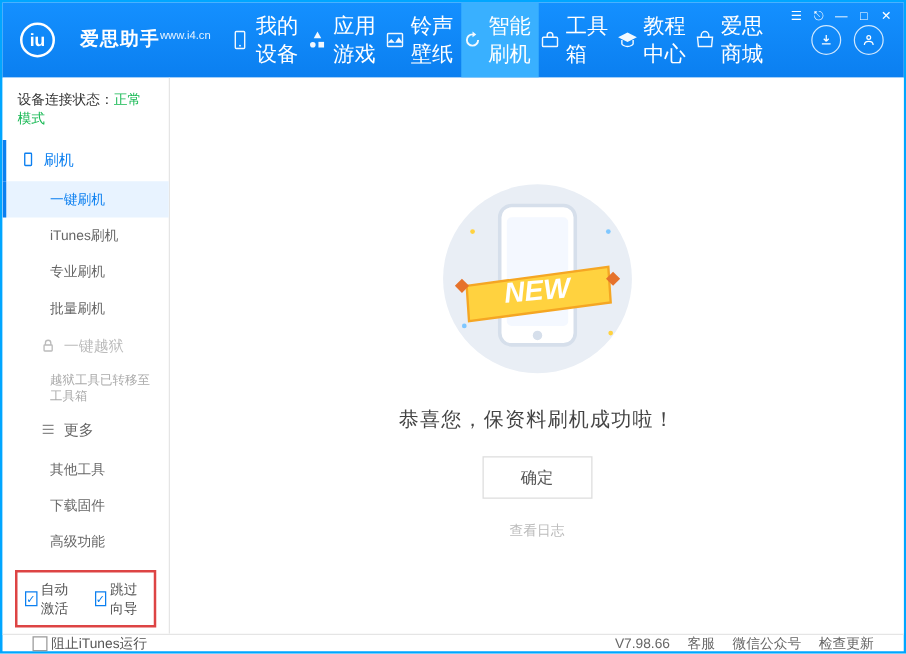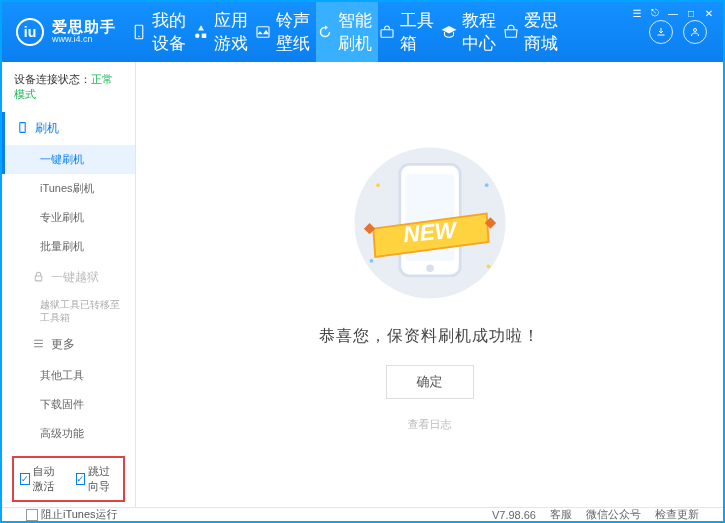--- a/index.html
+++ b/index.html
@@ -1,22 +1,22 @@
 <!DOCTYPE html>
 <html><head>
 <meta charset="utf-8">
 <style>
 * { margin: 0; padding: 0; box-sizing: border-box; }
 body { font-family: "Microsoft YaHei", Arial, sans-serif; font-size: 12px; background: #fff; }
 .app { width: 725px; height: 523px; border: 2px solid #00a6ff; display: flex; flex-direction: column; position: relative; }
 
 .titlebar { height: 60px; background: linear-gradient(to bottom, #1490ff, #0b7ff0); display: flex; align-items: center; color: #fff; }
-.logo-area { display: flex; align-items: center; padding: 0 14px; gap: 8px; }
+.logo-area { display: flex; align-items: center; padding: 0 14px; gap: 20px; }
 .logo-circle { width: 28px; height: 28px; border: 2px solid #fff; border-radius: 50%; display: flex; align-items: center; justify-content: center; font-weight: bold; font-size: 14px; }
-.logo-text { display: flex; flex-direction: column; line-height: 1.1; }
+.logo-text { display: flex; flex-direction: row; line-height: 1.1; }
 .logo-title { font-size: 15px; font-weight: bold; letter-spacing: 1px; }
 .logo-url { font-size: 9px; opacity: 0.9; }
 
 .nav { display: flex; flex: 1; height: 100%; }
 .nav-item { width: 62px; display: flex; flex-direction: row; align-items: center; justify-content: flex-start; gap: 4px; cursor: pointer; font-size: 17px; }
 .nav-item.active { background: #39b0ff; }
 .nav-icon { width: 20px; height: 20px; display: flex; align-items: center; justify-content: center; }
 .nav-icon svg { fill: #fff; opacity: 0.95; }
 
 .window-controls { position: absolute; top: 0; right: 0; display: flex; gap: 2px; padding: 4px 6px; }

